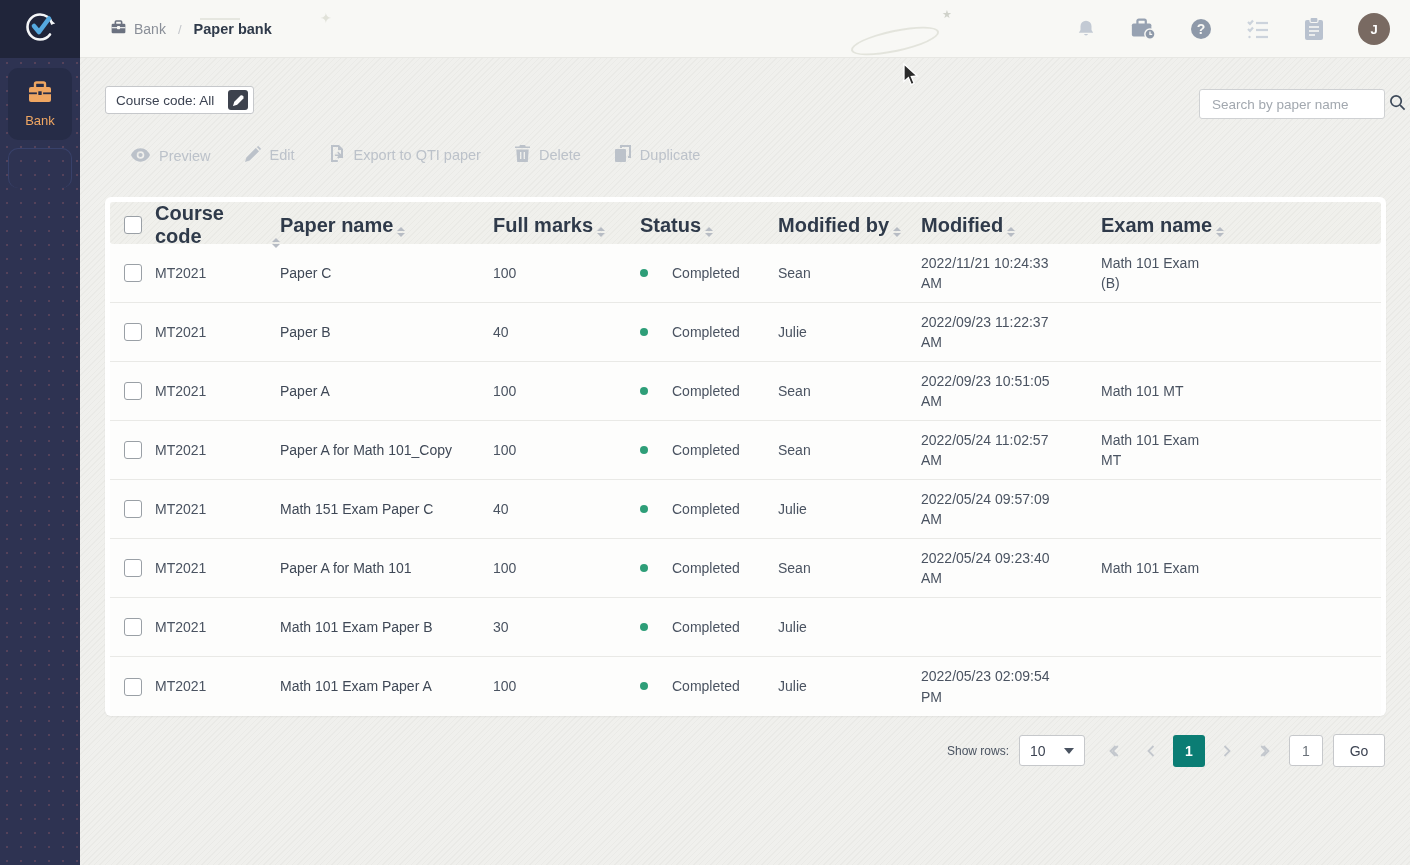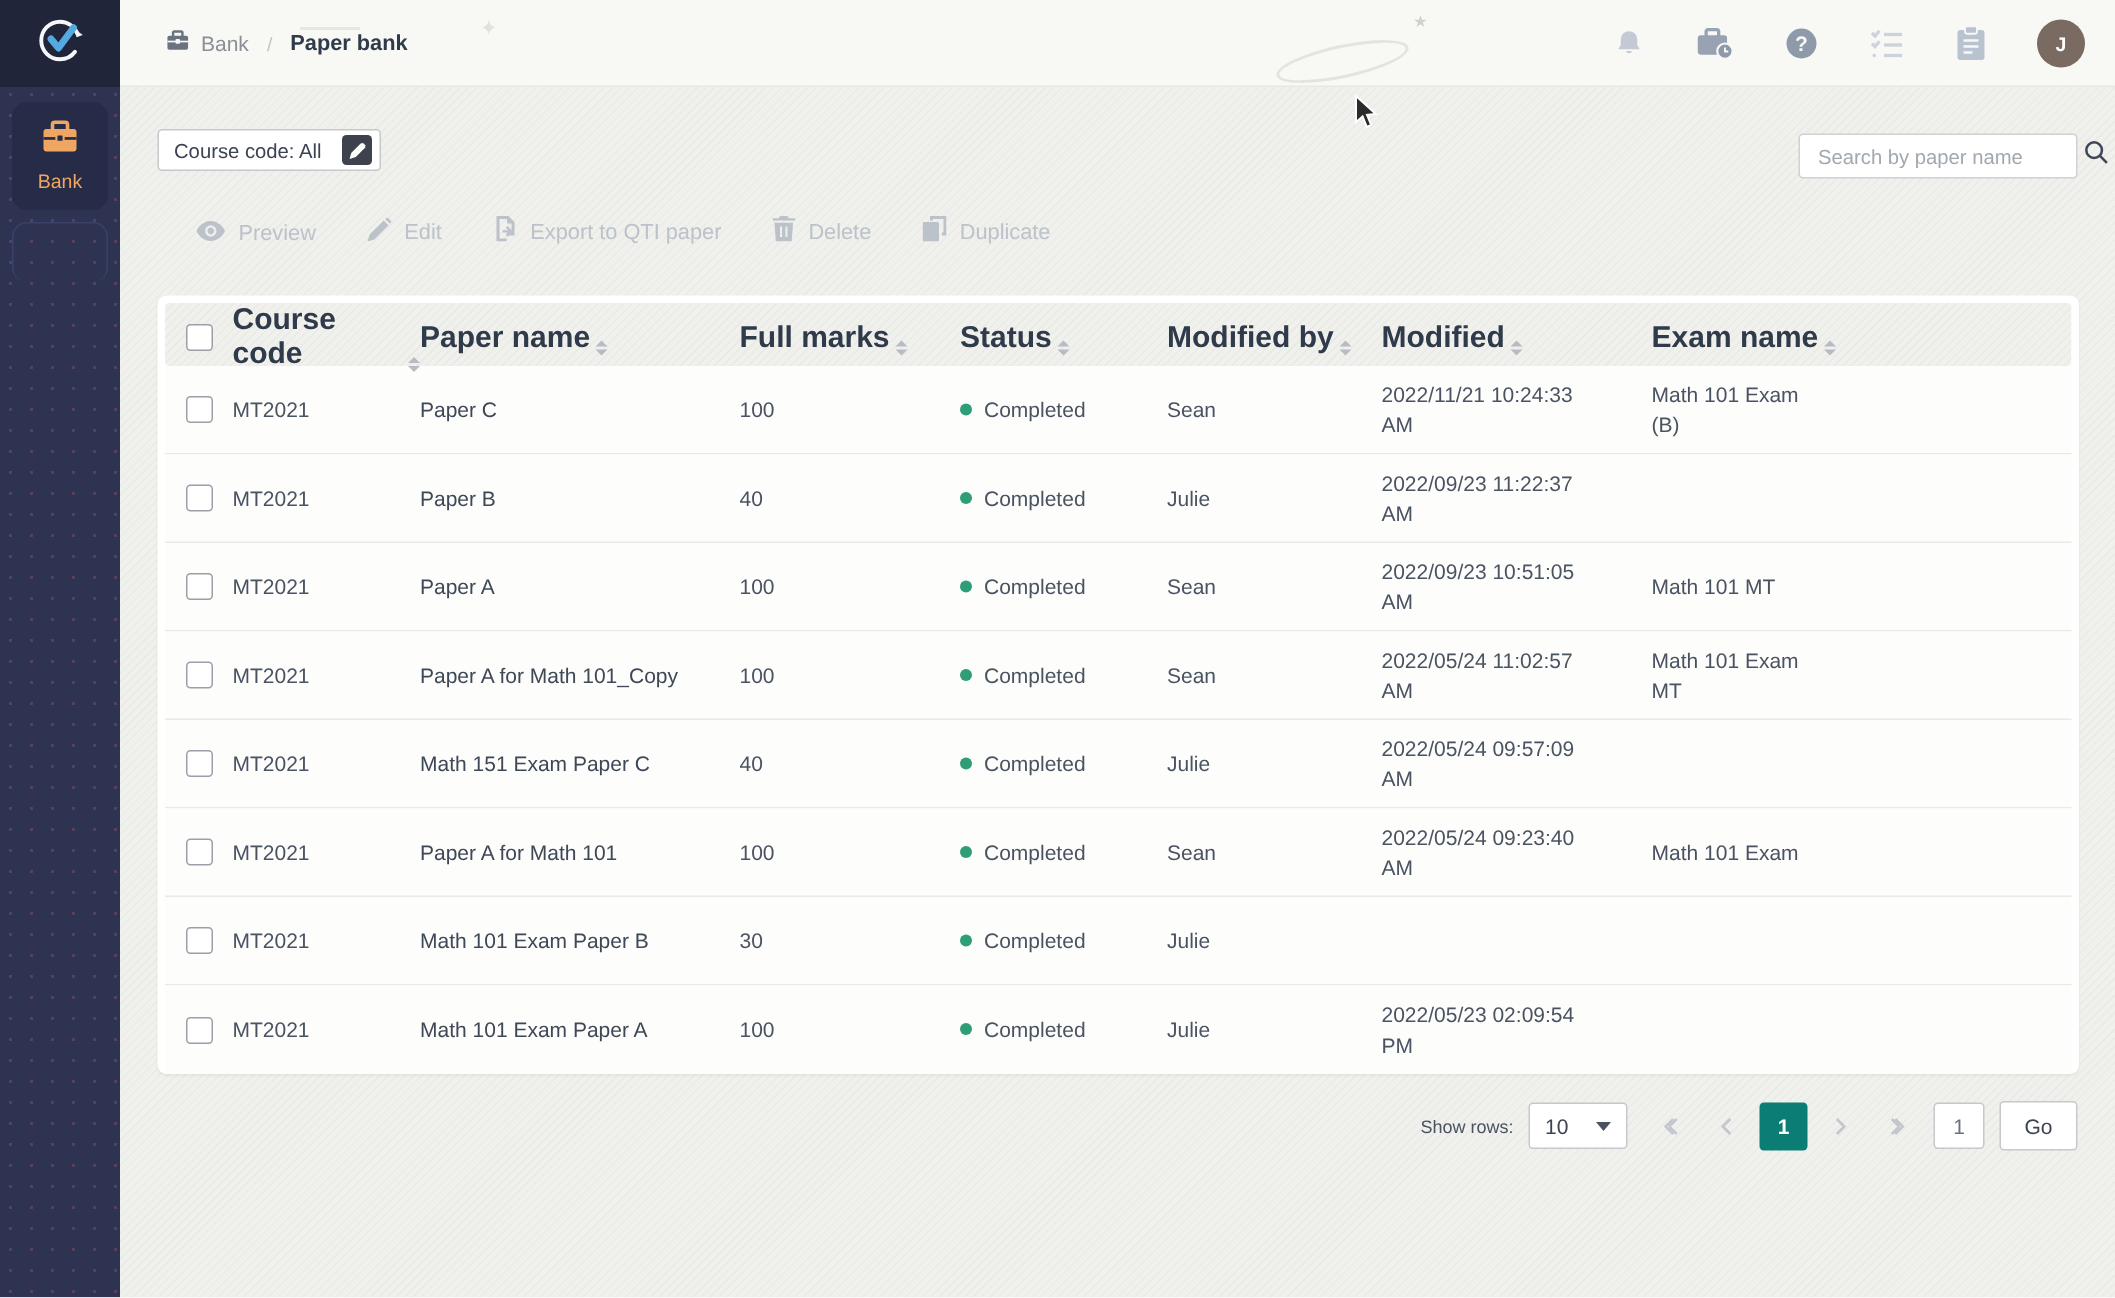--- a/index.html
+++ b/index.html
@@ -70,21 +70,21 @@
   .sort .up{ border-bottom:4px solid #b7bcc4; }
   .sort .dn{ border-top:4px solid #b7bcc4; }
   .tbody .trow{ height:59px; border-bottom:1px solid #e9e9e6; background:#fdfdfc; cursor:pointer;}
   .tbody .trow:last-child{ border-bottom:none; }
   .cell{ font-size:14px; color:#4a5361; padding-right:10px; line-height:1.45;}
   .cell.paper{ color:#3f4856; }
   .cell.modified{ max-width:150px; }
   .cell.exam{ max-width:122px; }
   .chk-wrap{ display:flex; justify-content:center; }
   .chk{ width:18px; height:18px; border:1px solid #9aa0a6; border-radius:3px; background:#fff; cursor:pointer;}
-  .status{ display:flex; align-items:center; gap:8px;}
+  .status{ display:flex; align-items:center; gap:24px;}
   .status .dot{ width:8px; height:8px; border-radius:50%; background:#2e9e78;}
 
   
   .pager{ position:absolute; top:676px; right:25px; display:flex; align-items:center; }
   .pager .lbl{ font-size:12px; color:#4a5361; margin-right:10px;}
   .rows-select{ width:66px; height:31px; background:#fff; border:1px solid #c6c8cb; border-radius:3px;
     display:flex; align-items:center; justify-content:space-between; padding:0 10px; cursor:pointer;}
   .rows-select .val{ font-size:14px; color:#3c4352;}
   .rows-select .car{ width:0; height:0; border-left:5px solid transparent; border-right:5px solid transparent; border-top:6px solid #4a5361;}
   .pnav{ display:flex; align-items:center; margin-left:12px; gap:6px;}

